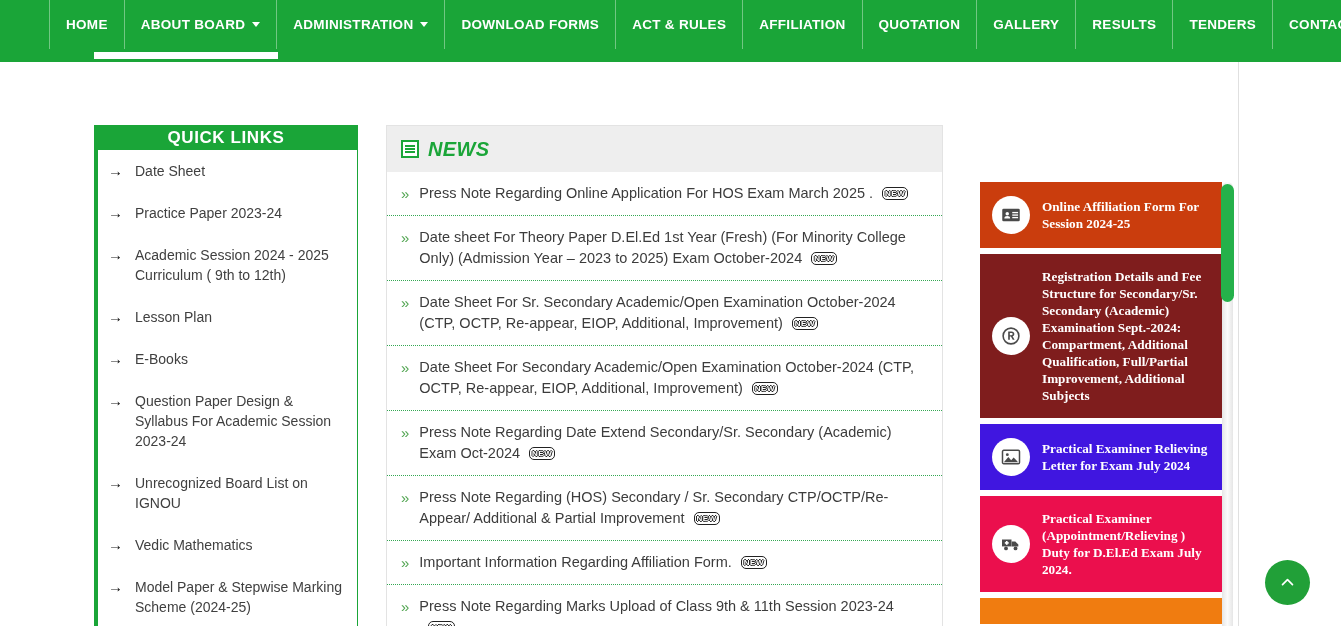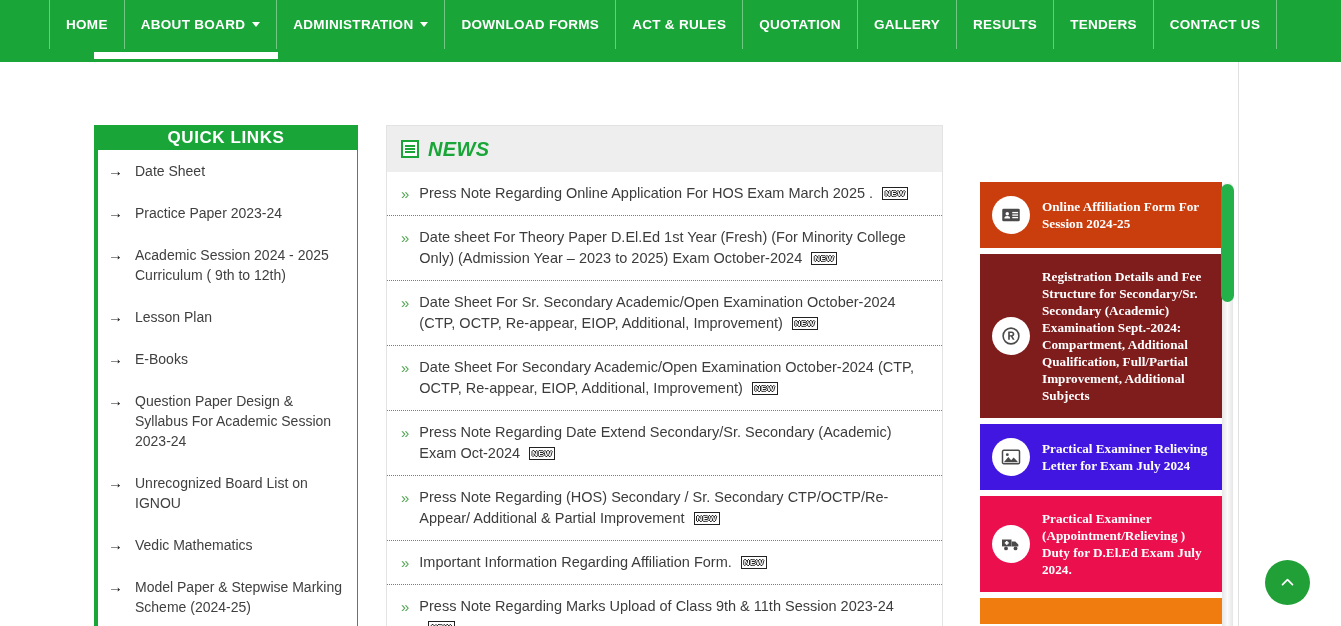--- a/index.html
+++ b/index.html
@@ -152,21 +152,21 @@
   }
   .newbadge {
     display: inline-block;
     margin-left: 9px;
     font-size: 8px;
     font-weight: bold;
     letter-spacing: .5px;
     color: #ffffff;
     background: #ffffff;
     border: 1px solid #222;
-    border-radius: 0;
+    border-radius: 5px;
     padding: 1px 2px;
     text-shadow: -1px 0 #222, 0 1px #222, 1px 0 #222, 0 -1px #222;
     vertical-align: 2px;
     line-height: 9px;
   }
 
   
   #cards-wrap {
     position: absolute;
     left: 980px; top: 120px;
@@ -252,20 +252,23 @@
       </div>
       <div class="navitem">
         <span>ADMINISTRATION</span>
         <span class="caret"></span>
       </div>
       <div class="navitem">
         <span>DOWNLOAD FORMS</span>
       </div>
       <div class="navitem">
         <span>ACT &amp; RULES</span>
+      </div>
+      <div class="navitem">
+        <span>AFFILIATION</span>
       </div>
       <div class="navitem">
         <span>QUOTATION</span>
       </div>
       <div class="navitem">
         <span>GALLERY</span>
       </div>
       <div class="navitem">
         <span>RESULTS</span>
       </div>

